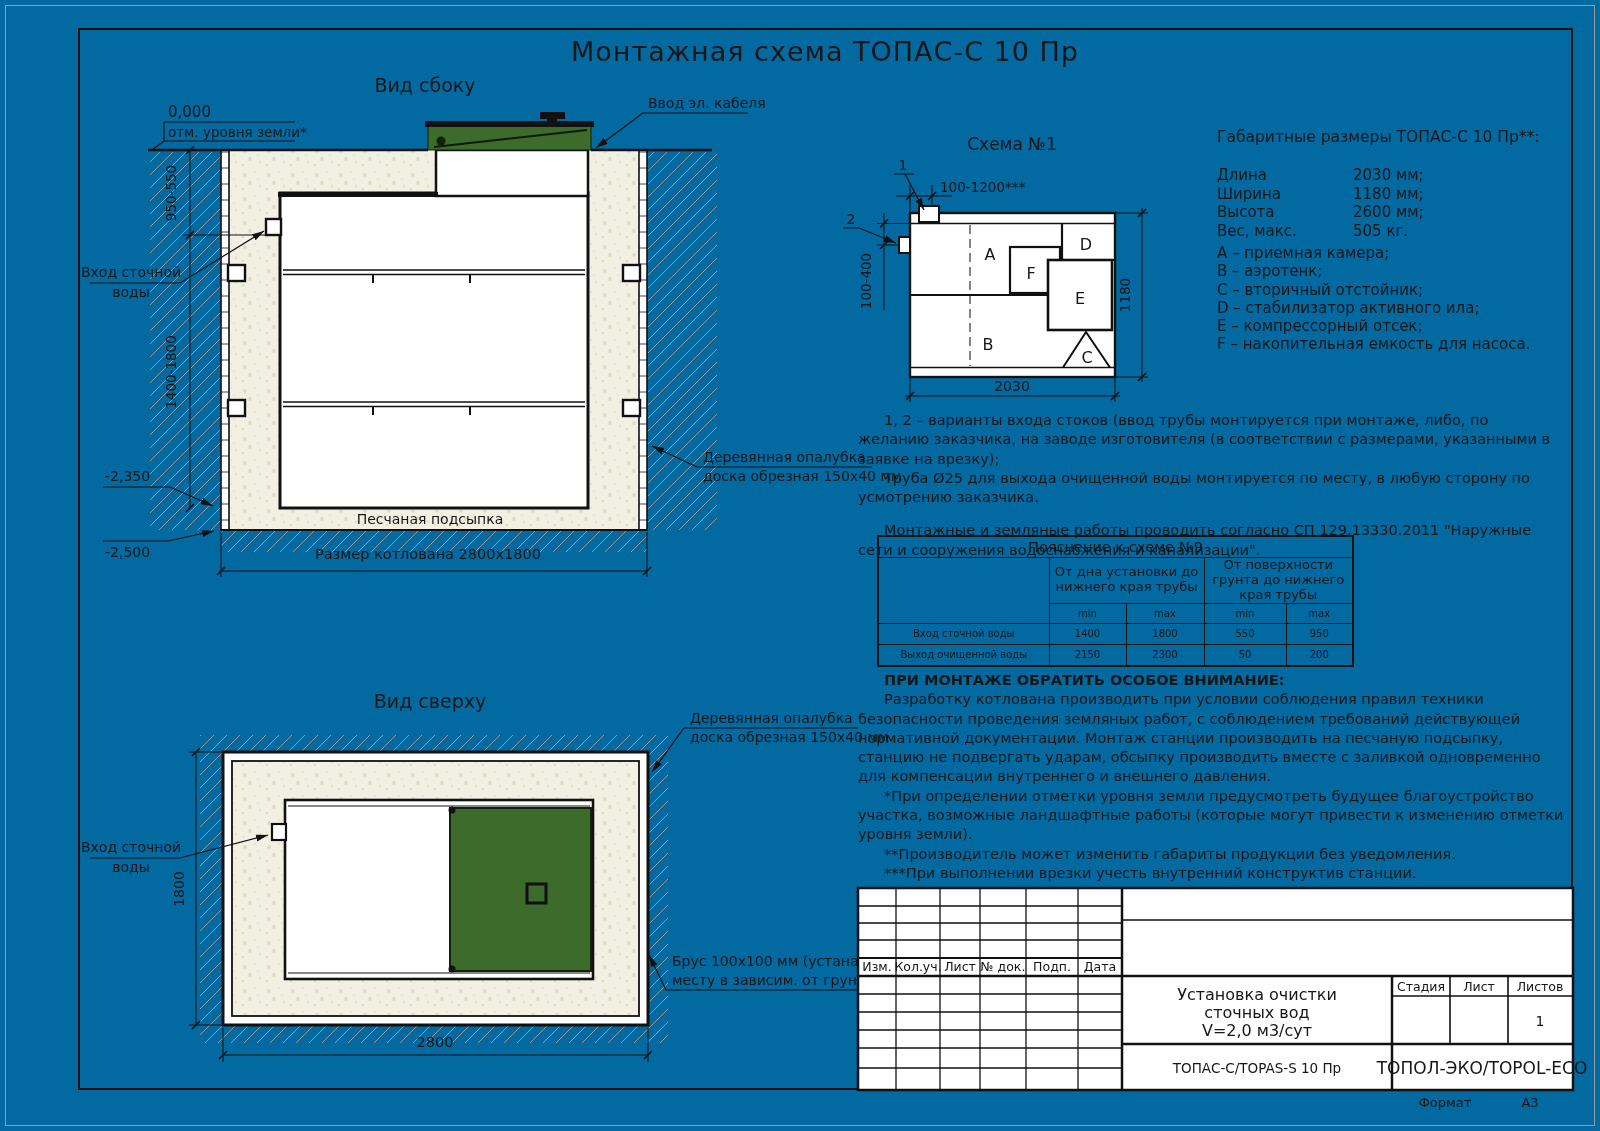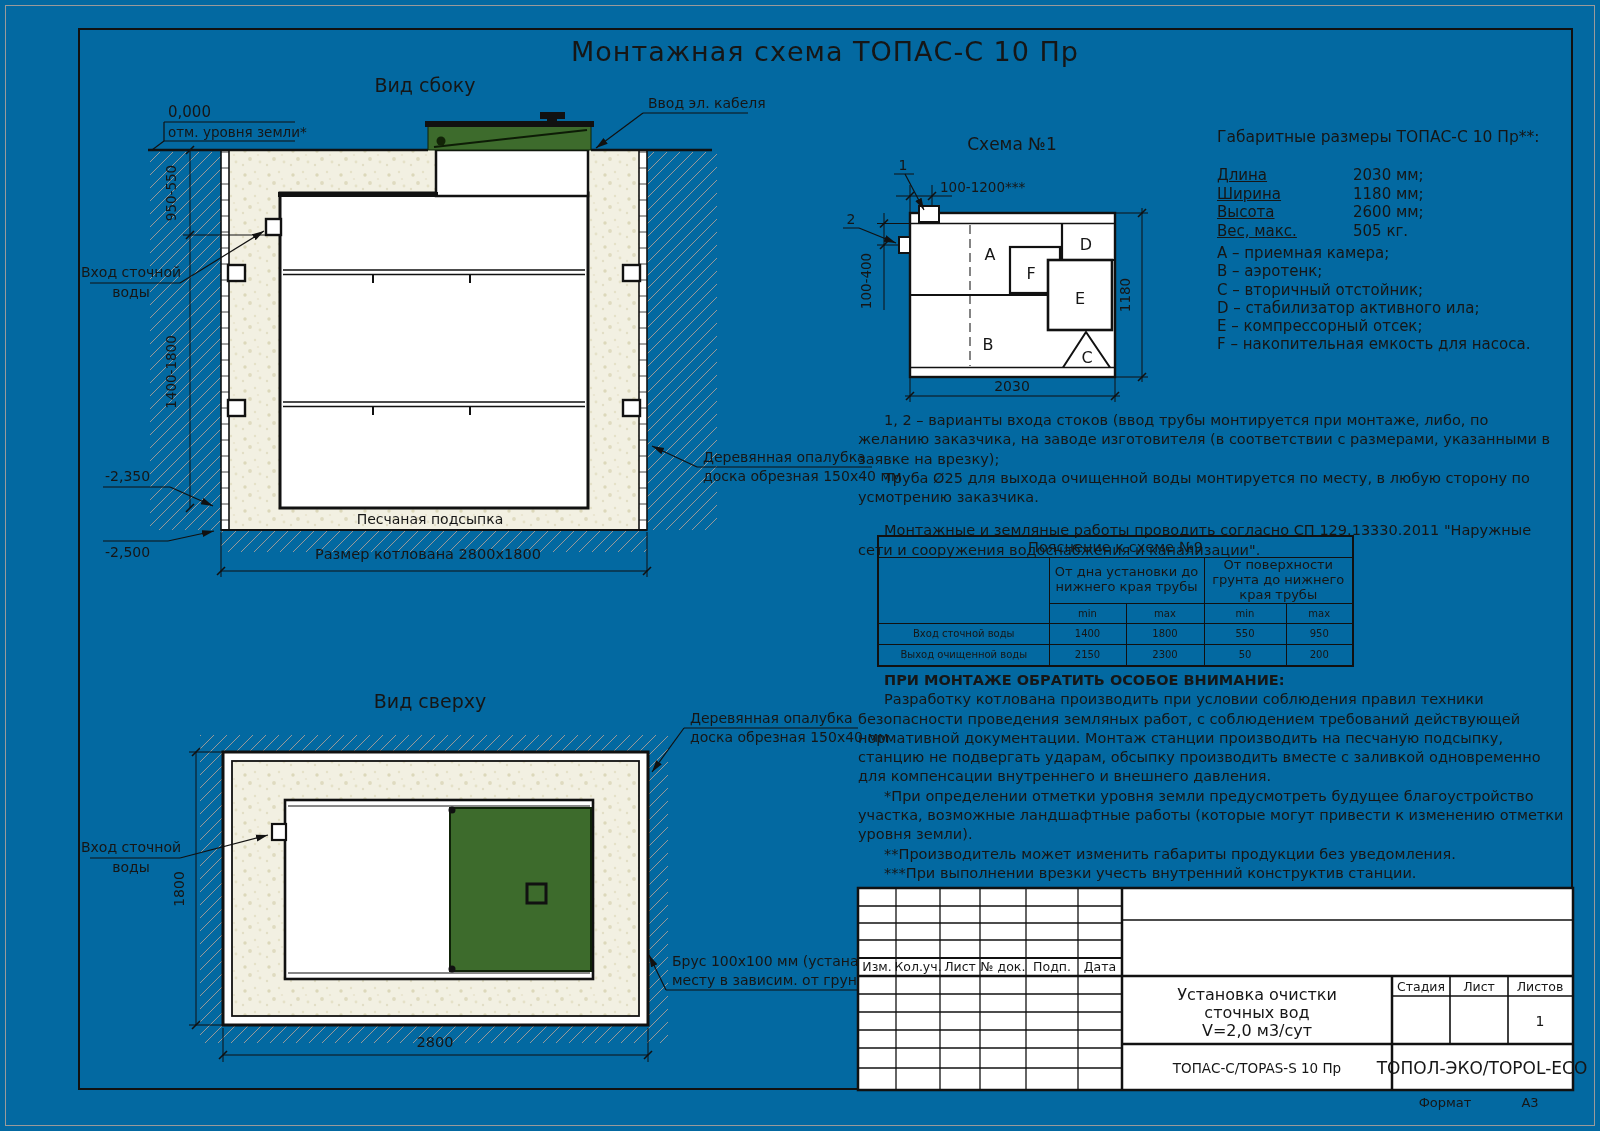--- a/index.html
+++ b/index.html
@@ -7,21 +7,21 @@
   .outer-border{position:absolute;left:5px;top:5px;right:5px;bottom:5px;border:1px solid #9a9a9a;pointer-events:none;}
   .frame{position:absolute;left:78px;top:28px;width:1495px;height:1062px;border:2.5px solid #111;box-sizing:border-box;}
   .abs{position:absolute;}
   .main-title{left:520px;top:36px;width:610px;text-align:center;font-size:27px;letter-spacing:1px;white-space:nowrap;}
   svg{position:absolute;overflow:visible;}
   svg text{font-family:"DejaVu Sans",sans-serif;fill:#161616;}
   
   .specs{left:1217px;top:128px;width:360px;font-size:15px;}
   .specs .sp-title{font-size:15.5px;margin-bottom:20px;white-space:nowrap;}
   .sp-row{height:18.5px;line-height:18.5px;white-space:nowrap;}
-  .sp-row .sp-label{display:inline-block;width:136px;text-decoration:underline;}
+  .sp-row .sp-label{display:inline-block;width:136px;}
   .legend{margin-top:4px;}
   .legend div{height:18.3px;line-height:18.3px;white-space:nowrap;}
   
   .notes{left:858px;top:411px;width:706px;font-size:14.5px;line-height:19.3px;}
   .notes p{margin:0;text-indent:26px;}
   .notes p.gap{margin-top:14px;}
   .warning{left:858px;top:671px;width:706px;font-size:14.5px;line-height:19.3px;}
   .warning .w-title{font-weight:bold;text-indent:26px;}
   .warning p{margin:0;text-indent:26px;}
   .warning .fnotes{}

